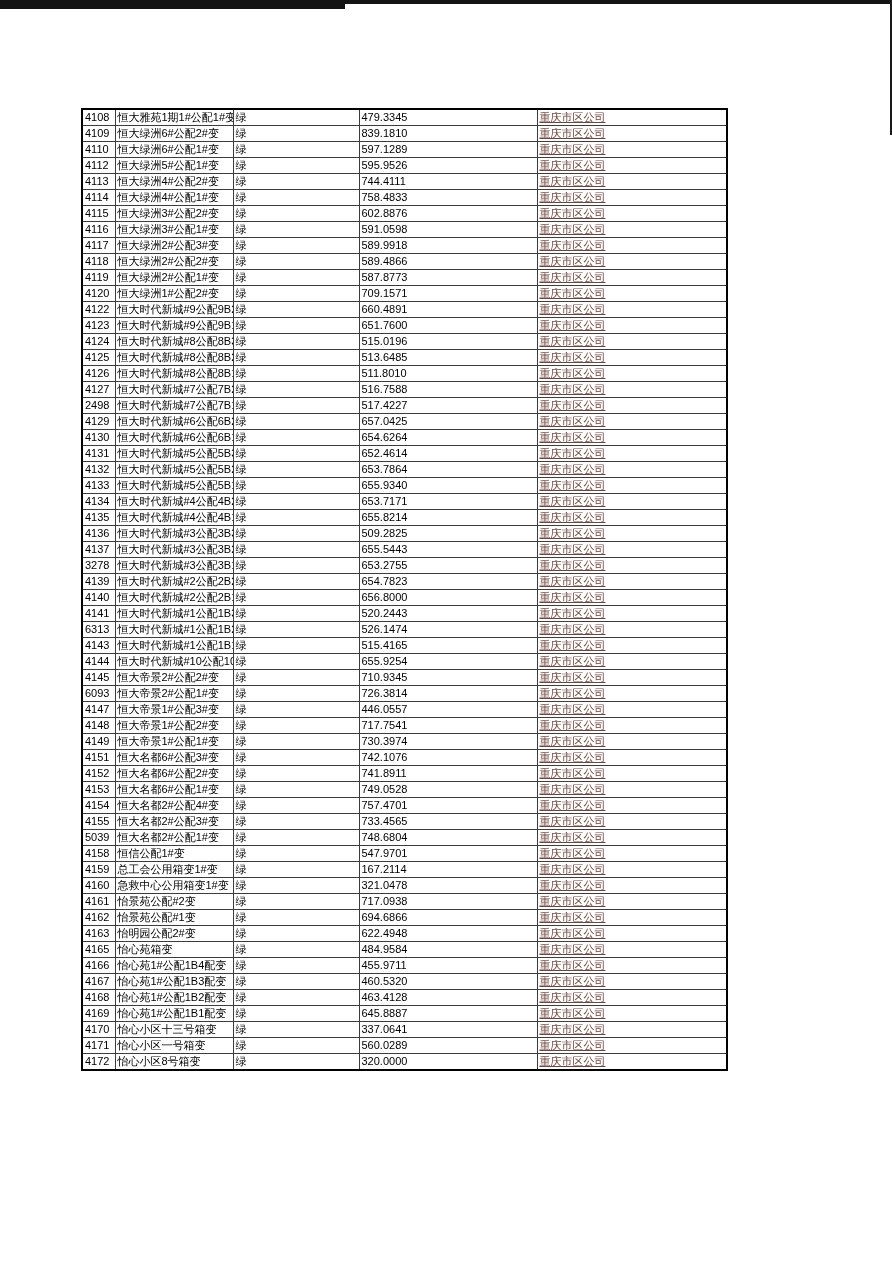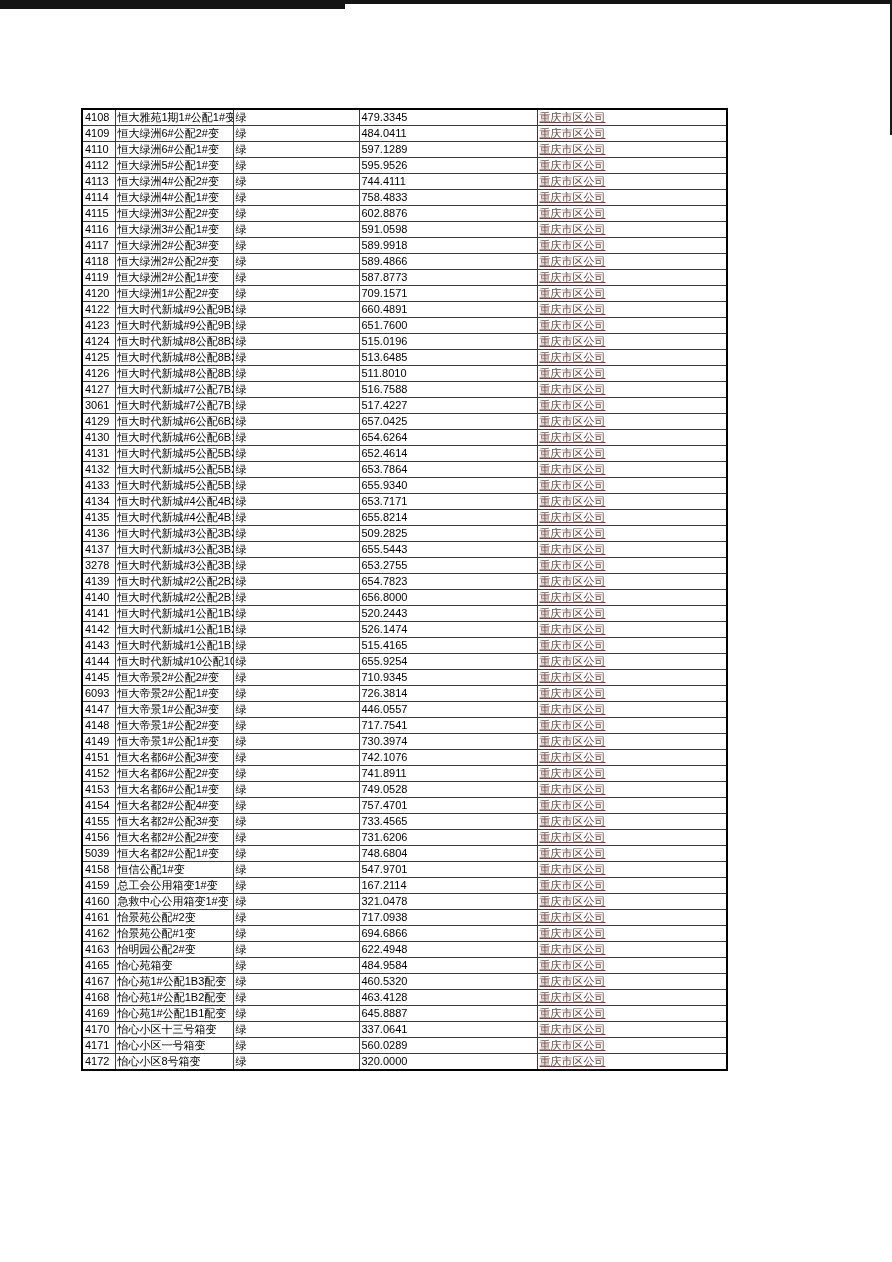--- a/index.html
+++ b/index.html
@@ -59,21 +59,21 @@
         <td class="c-rowid">4108</td>
         <td class="c-name">恒大雅苑1期1#公配1#变</td>
         <td class="c-status">绿</td>
         <td class="c-value">479.3345</td>
         <td class="c-company" style="color: rgb(111, 70, 63);">重庆市区公司</td>
       </tr>
       <tr>
         <td class="c-rowid">4109</td>
         <td class="c-name">恒大绿洲6#公配2#变</td>
         <td class="c-status">绿</td>
-        <td class="c-value">484.0411</td>
+        <td class="c-value">839.1810</td>
         <td class="c-company" style="color: rgb(111, 70, 63);">重庆市区公司</td>
       </tr>
       <tr>
         <td class="c-rowid">4110</td>
         <td class="c-name">恒大绿洲6#公配1#变</td>
         <td class="c-status">绿</td>
         <td class="c-value">597.1289</td>
         <td class="c-company" style="color: rgb(111, 70, 63);">重庆市区公司</td>
       </tr>
       <tr>
@@ -175,21 +175,21 @@
         <td class="c-company" style="color: rgb(111, 70, 63);">重庆市区公司</td>
       </tr>
       <tr>
         <td class="c-rowid">4127</td>
         <td class="c-name">恒大时代新城#7公配7B2变</td>
         <td class="c-status">绿</td>
         <td class="c-value">516.7588</td>
         <td class="c-company" style="color: rgb(111, 70, 63);">重庆市区公司</td>
       </tr>
       <tr>
-        <td class="c-rowid">3061</td>
+        <td class="c-rowid">2498</td>
         <td class="c-name">恒大时代新城#7公配7B1变</td>
         <td class="c-status">绿</td>
         <td class="c-value">517.4227</td>
         <td class="c-company" style="color: rgb(111, 70, 63);">重庆市区公司</td>
       </tr>
       <tr>
         <td class="c-rowid">4129</td>
         <td class="c-name">恒大时代新城#6公配6B2</td>
         <td class="c-status">绿</td>
         <td class="c-value">657.0425</td>
@@ -273,21 +273,21 @@
         <td class="c-company" style="color: rgb(111, 70, 63);">重庆市区公司</td>
       </tr>
       <tr>
         <td class="c-rowid">4141</td>
         <td class="c-name">恒大时代新城#1公配1B3</td>
         <td class="c-status">绿</td>
         <td class="c-value">520.2443</td>
         <td class="c-company" style="color: rgb(111, 70, 63);">重庆市区公司</td>
       </tr>
       <tr>
-        <td class="c-rowid">4142</td>
+        <td class="c-rowid">6313</td>
         <td class="c-name">恒大时代新城#1公配1B2</td>
         <td class="c-status">绿</td>
         <td class="c-value">526.1474</td>
         <td class="c-company" style="color: rgb(111, 70, 63);">重庆市区公司</td>
       </tr>
       <tr>
         <td class="c-rowid">4143</td>
         <td class="c-name">恒大时代新城#1公配1B1</td>
         <td class="c-status">绿</td>
         <td class="c-value">515.4165</td>
@@ -364,27 +364,20 @@
         <td class="c-company" style="color: rgb(111, 70, 63);">重庆市区公司</td>
       </tr>
       <tr>
         <td class="c-rowid">4155</td>
         <td class="c-name">恒大名都2#公配3#变</td>
         <td class="c-status">绿</td>
         <td class="c-value">733.4565</td>
         <td class="c-company" style="color: rgb(111, 70, 63);">重庆市区公司</td>
       </tr>
       <tr>
-        <td class="c-rowid">4156</td>
-        <td class="c-name">恒大名都2#公配2#变</td>
-        <td class="c-status">绿</td>
-        <td class="c-value">731.6206</td>
-        <td class="c-company" style="color: rgb(111, 70, 63);">重庆市区公司</td>
-      </tr>
-      <tr>
         <td class="c-rowid">5039</td>
         <td class="c-name">恒大名都2#公配1#变</td>
         <td class="c-status">绿</td>
         <td class="c-value">748.6804</td>
         <td class="c-company" style="color: rgb(111, 70, 63);">重庆市区公司</td>
       </tr>
       <tr>
         <td class="c-rowid">4158</td>
         <td class="c-name">恒信公配1#变</td>
         <td class="c-status">绿</td>
@@ -424,20 +417,27 @@
         <td class="c-name">怡明园公配2#变</td>
         <td class="c-status">绿</td>
         <td class="c-value">622.4948</td>
         <td class="c-company" style="color: rgb(111, 70, 63);">重庆市区公司</td>
       </tr>
       <tr>
         <td class="c-rowid">4165</td>
         <td class="c-name">怡心苑箱变</td>
         <td class="c-status">绿</td>
         <td class="c-value">484.9584</td>
+        <td class="c-company" style="color: rgb(111, 70, 63);">重庆市区公司</td>
+      </tr>
+      <tr>
+        <td class="c-rowid">4166</td>
+        <td class="c-name">怡心苑1#公配1B4配变</td>
+        <td class="c-status">绿</td>
+        <td class="c-value">455.9711</td>
         <td class="c-company" style="color: rgb(111, 70, 63);">重庆市区公司</td>
       </tr>
       <tr>
         <td class="c-rowid">4167</td>
         <td class="c-name">怡心苑1#公配1B3配变</td>
         <td class="c-status">绿</td>
         <td class="c-value">460.5320</td>
         <td class="c-company" style="color: rgb(111, 70, 63);">重庆市区公司</td>
       </tr>
       <tr>

